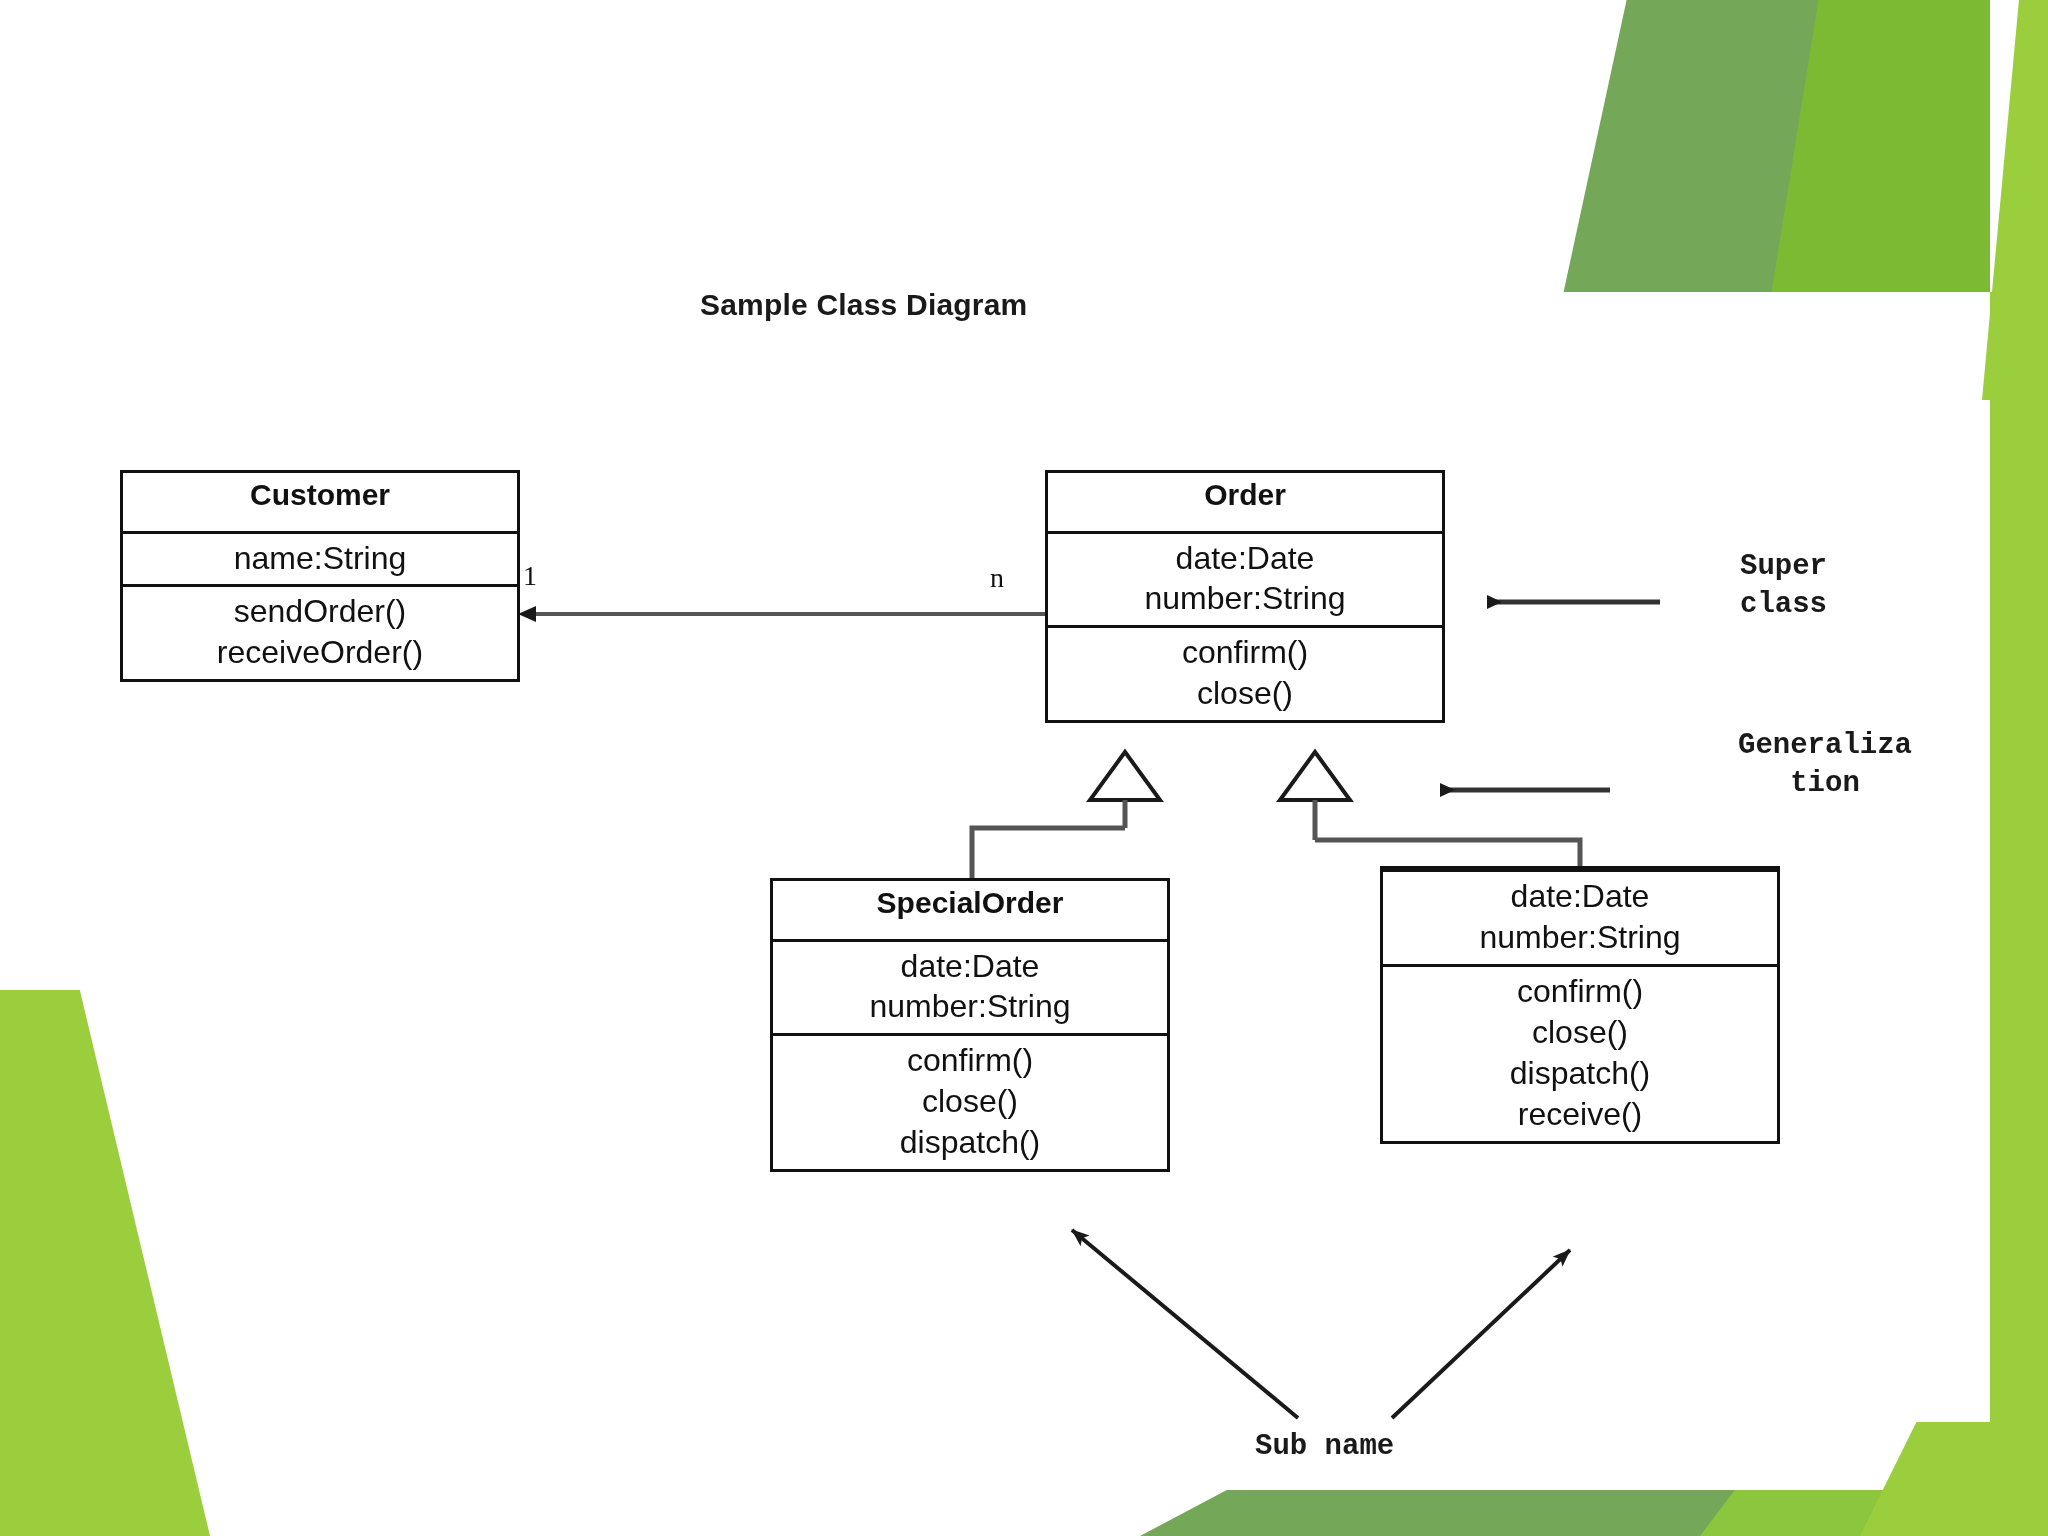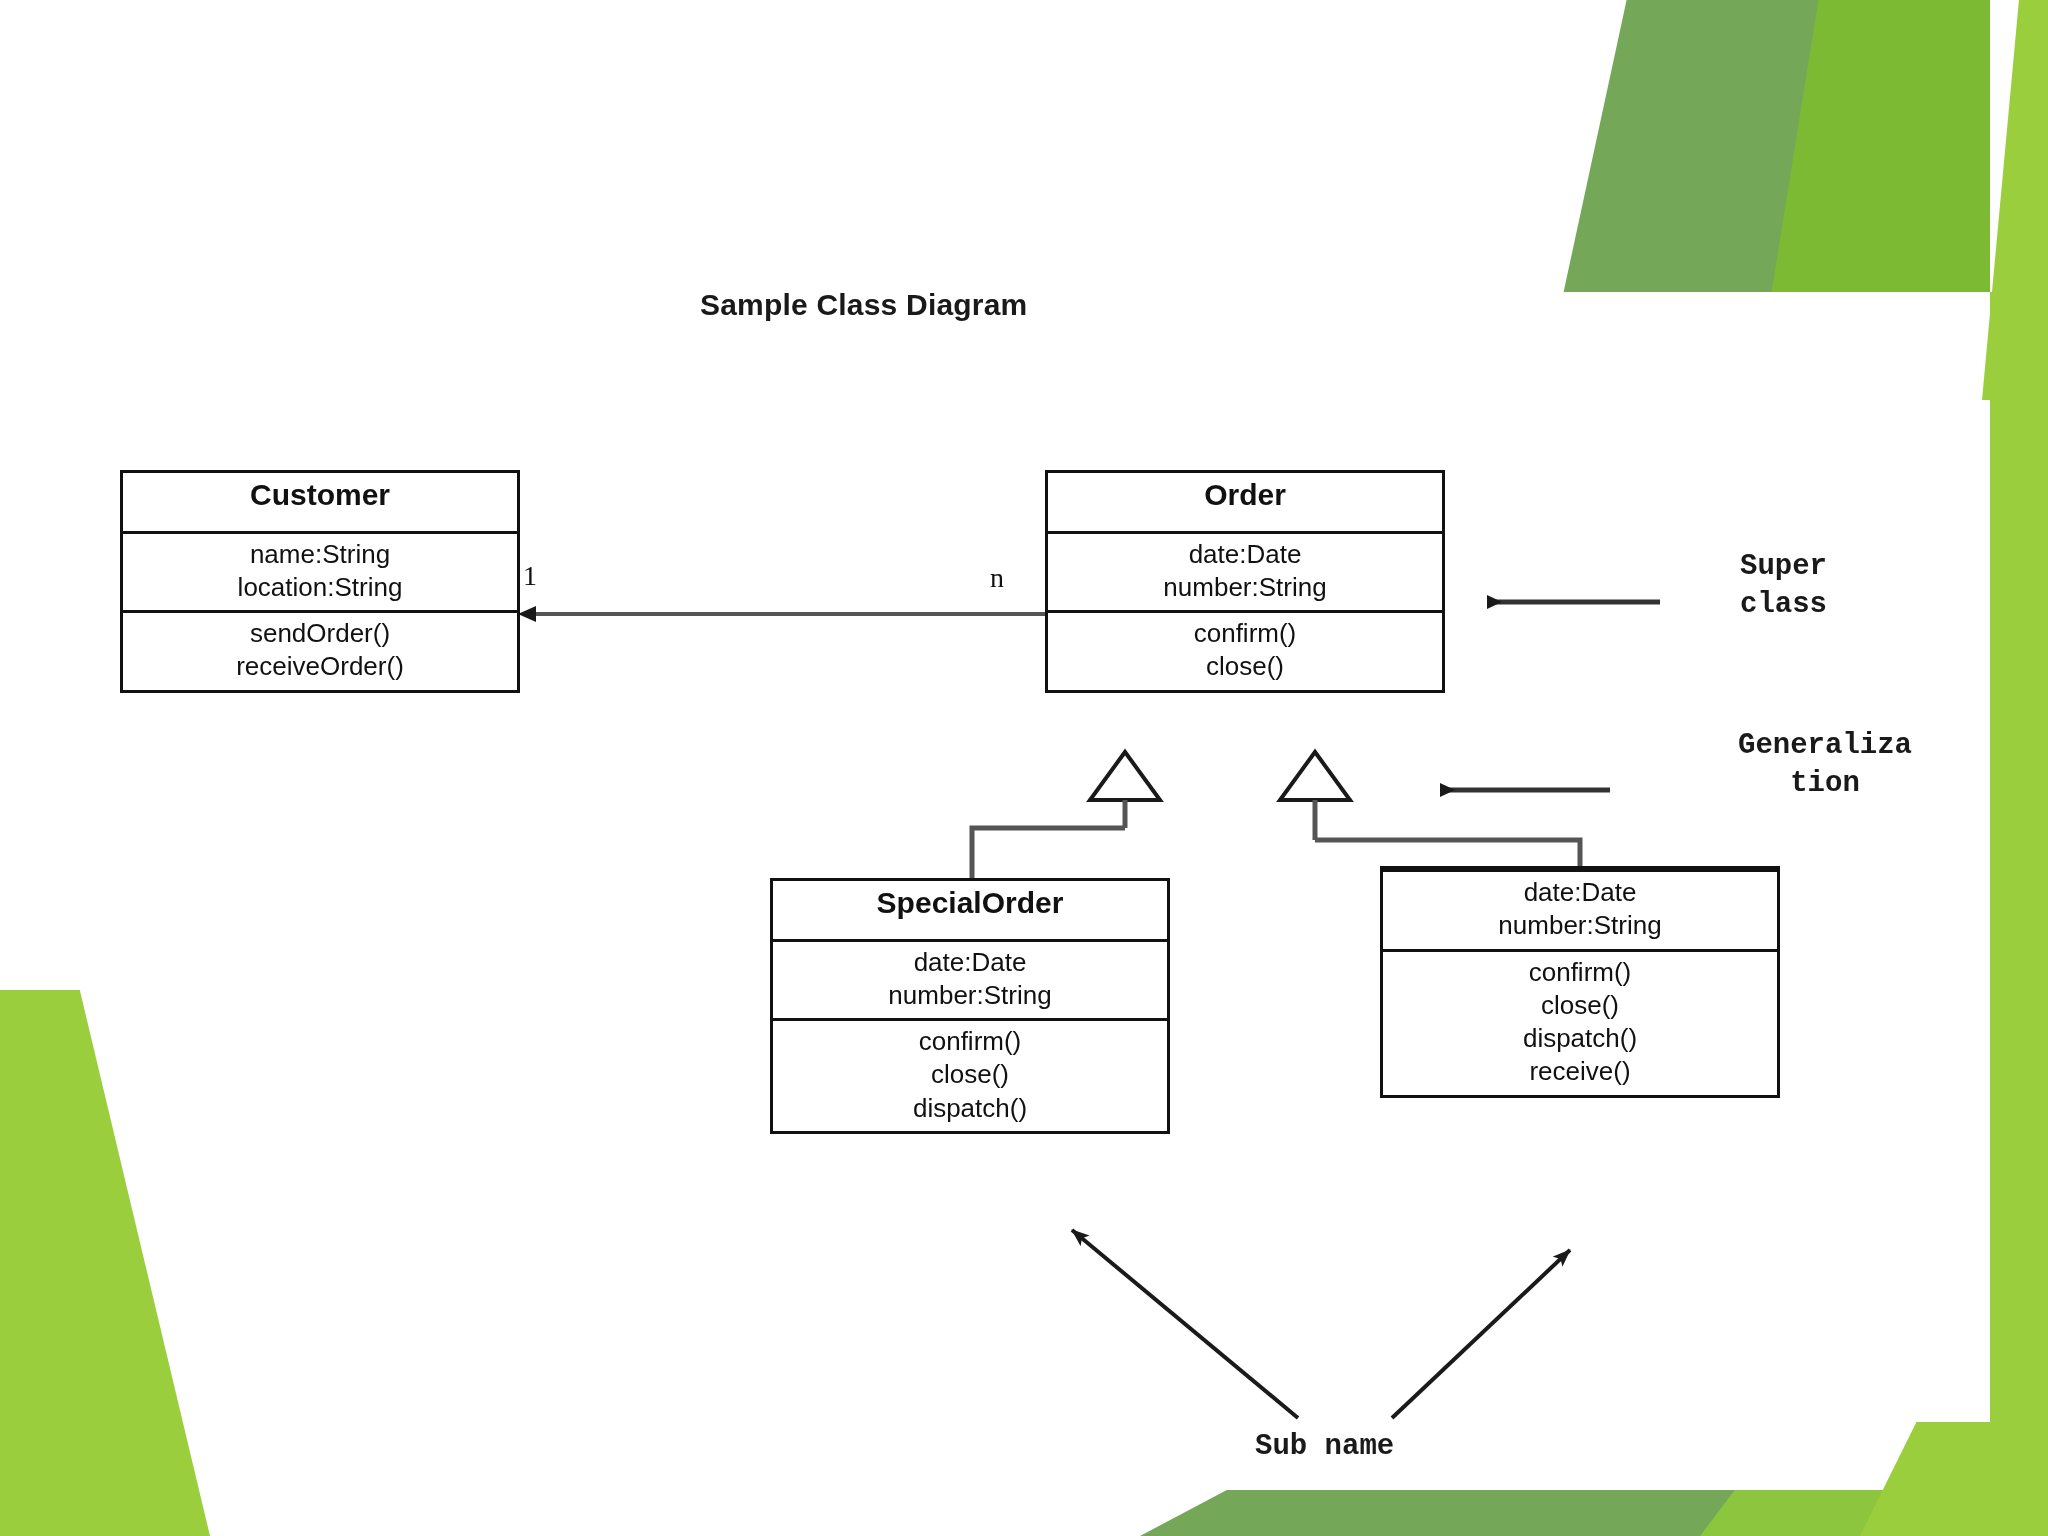--- a/index.html
+++ b/index.html
@@ -110,21 +110,21 @@
     line-height: 1.05;
     white-space: nowrap;
   }
   .class-divider {
     border-top: 3px solid #111111;
   }
   .class-section {
     padding: 4px 6px 6px 6px;
   }
   .class-row {
-    font-size: 26px;
+    font-size: 32px;
     line-height: 1.28;
     white-space: nowrap;
   }
 
   #box-customer { left: 120px; top: 470px; width: 400px; }
   #box-order    { left: 1045px; top: 470px; width: 400px; }
   #box-special  { left: 770px; top: 878px; width: 400px; }
   #box-normal   { left: 1380px; top: 866px; width: 400px; }
 
   
@@ -218,21 +218,20 @@
     </g>
     <g>
       <line x1="1392" y1="1418" x2="1570" y2="1250" stroke="#1a1a1a" stroke-width="4" marker-end="url(#solidArrowDiag)"></line>
     </g>
   </svg>
 
   <div class="class-box" id="box-customer">
     <div class="class-name">Customer</div>
     <div class="class-section class-divider">
       <div class="class-row">name:String</div>
-      <div class="class-row">location:String</div>
     </div>
     <div class="class-section class-divider">
       <div class="class-row">sendOrder()</div>
       <div class="class-row">receiveOrder()</div>
     </div>
   </div>
 
   <div class="class-box" id="box-order">
     <div class="class-name">Order</div>
     <div class="class-section class-divider">

